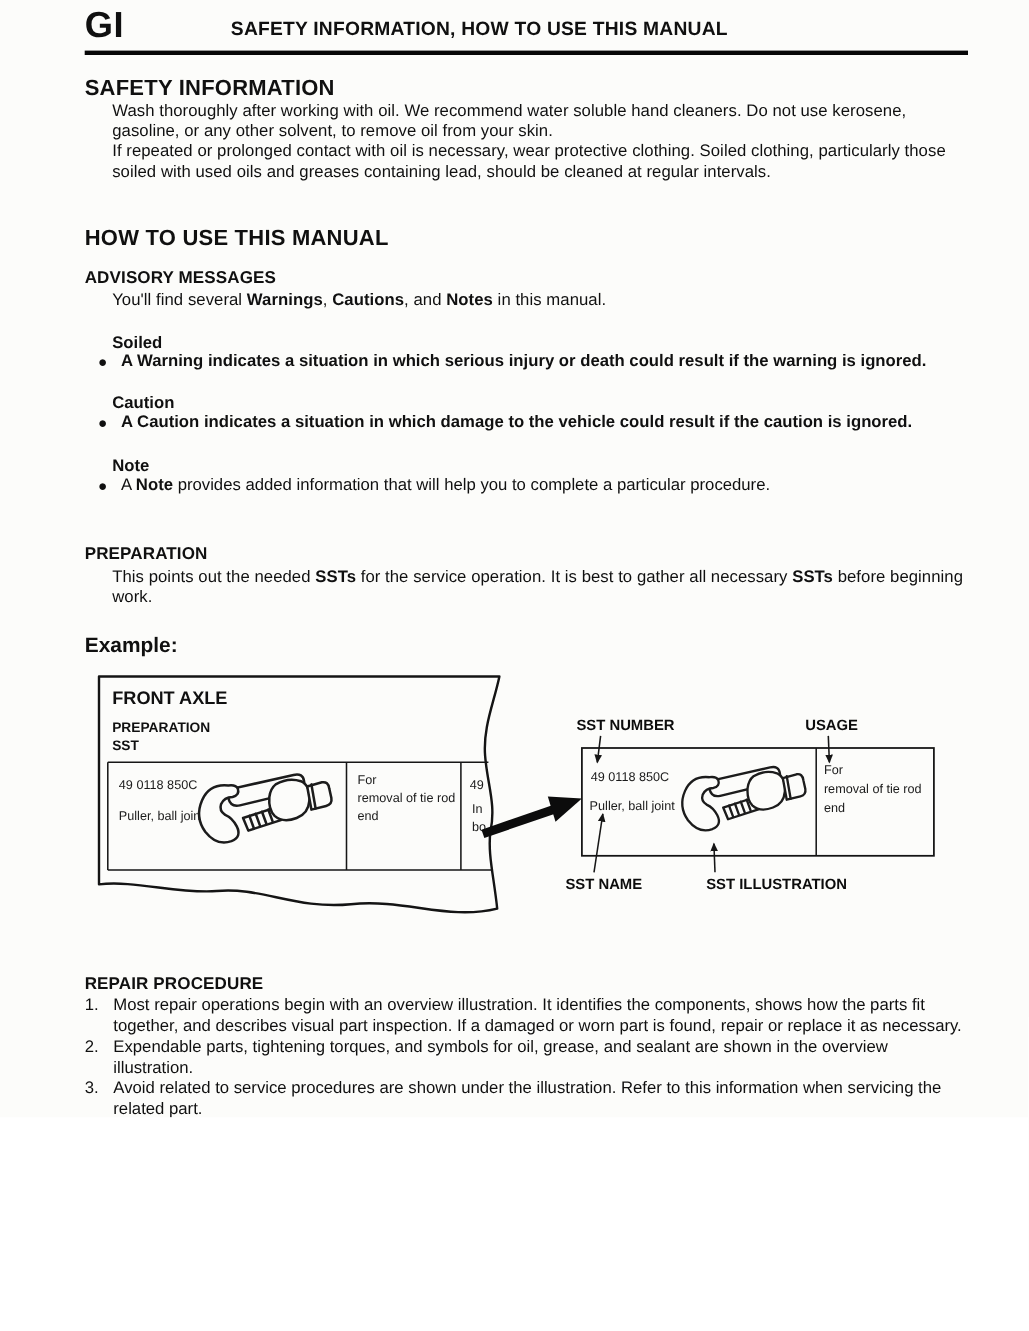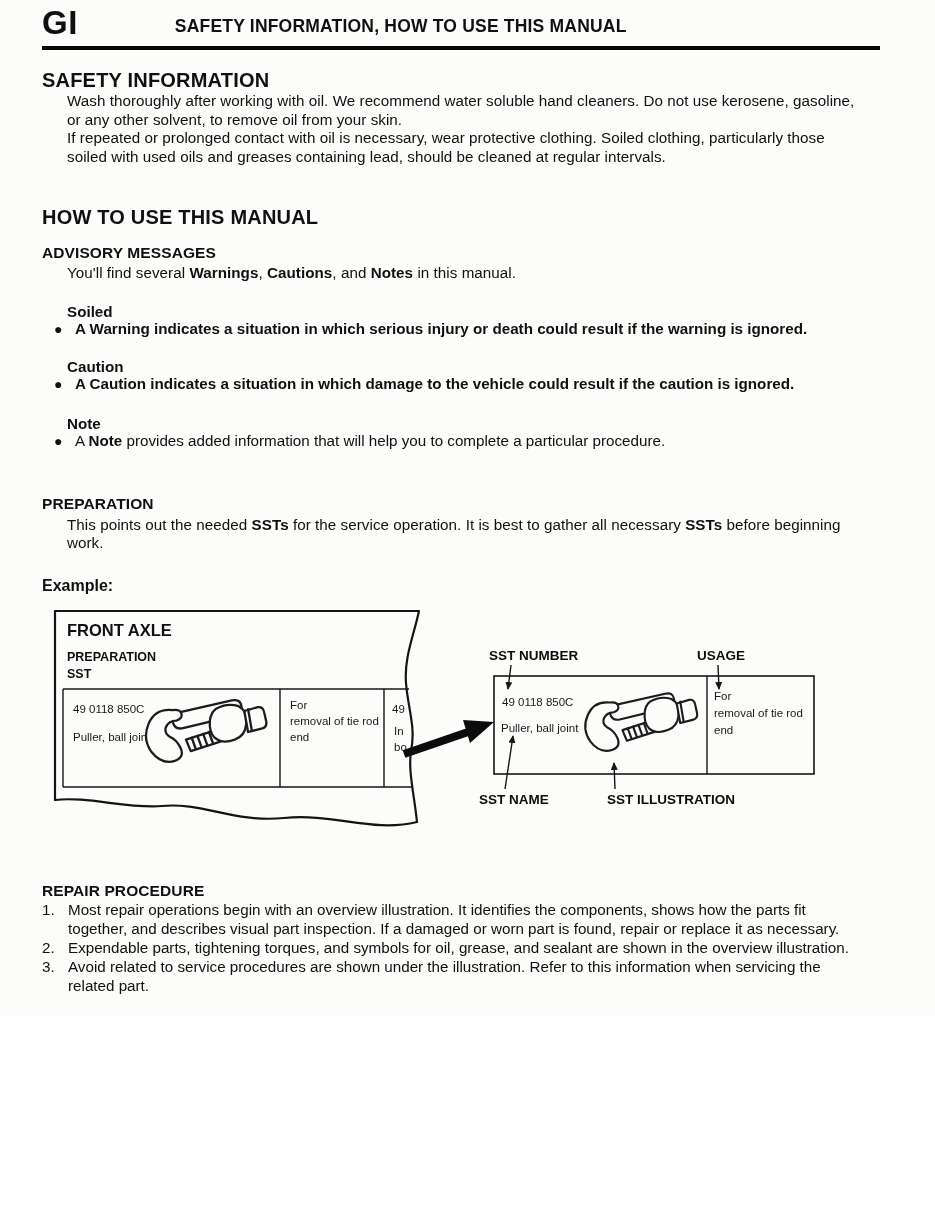--- a/index.html
+++ b/index.html
@@ -1,37 +1,37 @@
 <!DOCTYPE html>
 <html><head>
 <meta charset="utf-8">
 <style>
   html,body{margin:0;padding:0;background:#ffffff;}
   .page{
     width:935px;height:1016px;box-sizing:border-box;position:relative;
     background:#fcfcfa;color:#101010;
     font-family:"Liberation Sans",sans-serif;
-    padding:6px 55px 0 42px;overflow:hidden;
+    padding:6px 55px 0 77px;overflow:hidden;
   }
   
   .hdr{display:flex;align-items:flex-start;border-bottom:4px solid #070707;height:44px;box-sizing:border-box;}
   .gi{font-size:33px;font-weight:bold;line-height:34px;letter-spacing:.5px;}
   .hdr-title{font-size:17.5px;font-weight:bold;margin-left:97px;margin-top:10px;letter-spacing:.2px;white-space:nowrap;}
   
   .h-major{font-size:20px;font-weight:bold;margin:0;letter-spacing:.2px;}
   .h-sub{font-size:15.5px;font-weight:bold;margin:0;letter-spacing:.1px;}
   .h-mini{font-size:15.2px;font-weight:bold;margin:0 0 0 25px;}
   
   .body-ind{margin:0 0 0 25px;font-size:15.2px;line-height:18.7px;letter-spacing:.05px;max-width:792px;}
   .b{font-weight:bold;}
   .bullet-row{display:flex;margin-left:12px;max-width:800px;}
   .dot{width:21px;flex:none;font-size:14px;line-height:18.7px;}
   .bullet-text{flex:1;font-size:15.2px;line-height:18.7px;}
   .bullet-text.allbold{font-weight:bold;}
-  .example{margin:24px 0 0 0;font-size:16px;font-weight:bold;}
+  .example{margin:24px 0 0 0;font-size:19px;font-weight:bold;}
   
   .oli{display:flex;font-size:15.2px;line-height:19.0px;max-width:815px;}
   .oli .num{width:26px;flex:none;}
   .oli .txt{flex:1;}
   
   .mt-safety{margin-top:19px;}
   .mt-lubricants{margin-top:16px;}
   .mt-par{margin-top:3px;}
   .mt-howto{margin-top:39px;}
   .mt-advisory{margin-top:15px;}

